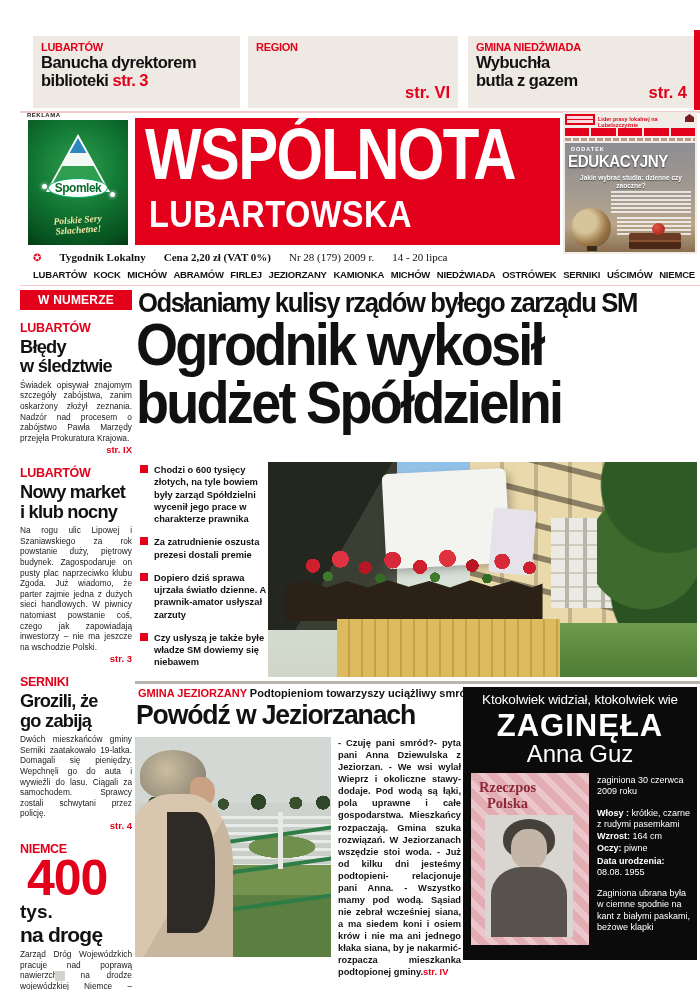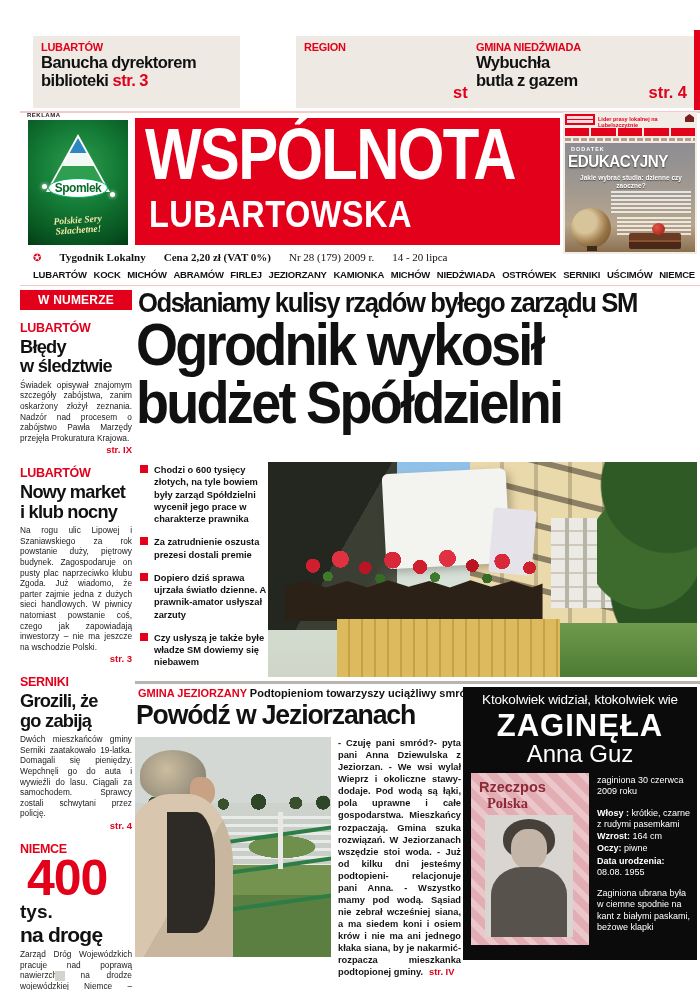--- a/index.html
+++ b/index.html
@@ -7,21 +7,21 @@
   body { font-family:"Liberation Sans", sans-serif; color:#111; }
   #page { position:relative; width:700px; height:990px; background:#fff; overflow:hidden; margin:0 auto; }
 
   
   .teaser { position:absolute; top:36px; height:72px; background:#eee9e2; padding:5px 8px 4px; }
   .teaser .tag { color:#e2001a; font-weight:bold; font-size:11px; letter-spacing:-0.3px; }
   .teaser .ttl { font-weight:bold; font-size:16.5px; line-height:1.12; letter-spacing:-0.5px; white-space:pre-line; }
   .teaser .pg { color:#e2001a; font-weight:bold; font-size:16.5px; }
   .teaser .pg.corner { position:absolute; right:8px; bottom:6px; }
   #teaser-1 { left:33px;  width:207px; }
-  #teaser-2 { left:248px; width:210px;margin-left:48px; }
+  #teaser-2 { left:248px; width:210px; }
   #teaser-3 { left:468px; width:227px; }
   .right-redbar { position:absolute; top:30px; right:0; width:6px; height:80px; background:#e2001a; }
   .hr-pink { position:absolute; left:20px; right:0; top:111px; height:2px; background:#f3c9c9; }
 
   
   .reklama { position:absolute; left:27px; top:112px; font-size:6px; font-weight:bold; letter-spacing:0.5px; color:#222; }
   .spomlek { position:absolute; left:28px; top:120px; width:100px; height:125px;
              background:radial-gradient(circle at 50% 38%, #2f9e4f 0%, #137a35 45%, #07511f 85%, #043a16 100%); overflow:hidden; }
   .sp-tri { position:absolute; left:18px; top:14px; width:64px; height:58px;
             clip-path:polygon(50% 0, 100% 100%, 0 100%); background:#fff; }
@@ -167,31 +167,31 @@
   .pf-woman { position:absolute; left:-8%; top:6%; width:58%; height:100%; }
   .pf-hair { position:absolute; left:18%; top:0; width:58%; height:22%; border-radius:50% 50% 40% 40%;
              background:radial-gradient(circle at 40% 40%, #cbbd9f, #8f8878 80%); }
   .pf-face { position:absolute; left:62%; top:12%; width:22%; height:14%; border-radius:40% 60% 60% 40%; background:#c9a184; }
   .pf-cardigan { position:absolute; left:0; top:20%; width:100%; height:80%; border-radius:45% 40% 0 0;
                  background:linear-gradient(120deg,#d9c6ae 0 55%, #c9b69e 55% 100%); }
   .pf-top { position:absolute; left:42%; top:28%; width:42%; height:55%; border-radius:0 40% 40% 0; background:#2e2b27; }
 
   .flood-body { position:absolute; left:338px; top:737px; width:123px; font-size:9.3px; font-weight:bold;
                 line-height:1.3; text-align:justify; color:#151515; }
-  .flood-body .pg { color:#e2001a; font-weight:bold; margin-left:6px; }
+  .flood-body .pg { color:#e2001a; font-weight:bold; }
 
   
   .missing { position:absolute; left:463px; top:687px; width:234px; height:273px; background:#0b0b0b; color:#fff; overflow:hidden; }
   .ms-header { text-align:center; font-size:13.5px; font-weight:500; margin-top:5px; letter-spacing:-0.2px; }
   .ms-title { text-align:center; font-size:31px; font-weight:800; letter-spacing:1px; line-height:1; margin-top:3px; }
   .ms-name { text-align:center; font-size:24px; font-weight:500; line-height:1.05; }
   .ms-photo { position:absolute; left:8px; top:86px; width:118px; height:172px;
               background:#e2aeb4;
               background-image:repeating-linear-gradient(45deg, rgba(255,255,255,.3) 0 6px, transparent 6px 14px); }
-  .ms-doc1 { position:absolute; left:8px; top:6px; color:#8c2a38; font-family:Liberation Sans, sans-serif; font-size:14.5px; font-weight:bold; }
+  .ms-doc1 { position:absolute; left:8px; top:6px; color:#8c2a38; font-family:Liberation Serif, serif; font-size:14.5px; font-weight:bold; }
   .ms-doc2 { position:absolute; left:16px; top:22px; color:#8c2a38; font-family:"Liberation Serif", serif; font-size:14.5px; font-weight:bold; }
   .ms-pic { position:absolute; left:14px; top:42px; width:88px; height:122px; background:#d9d5d0; overflow:hidden; }
   .ms-hair { position:absolute; left:18px; top:4px; width:52px; height:40px; border-radius:50% 50% 45% 45%; background:#46403a; }
   .ms-face { position:absolute; left:26px; top:14px; width:36px; height:40px; border-radius:45%; background:#c3b6a8; }
   .ms-sweater { position:absolute; left:6px; top:52px; width:76px; height:70px; border-radius:40% 40% 0 0; background:#57524c; }
   .ms-right { position:absolute; left:134px; top:88px; width:94px; font-size:9px; line-height:1.25; }
   .ms-since { margin-bottom:10px; }
   .ms-detail { margin-bottom:1px; }
   .ms-detail b { font-weight:bold; }
   .ms-desc { margin-top:10px; }

